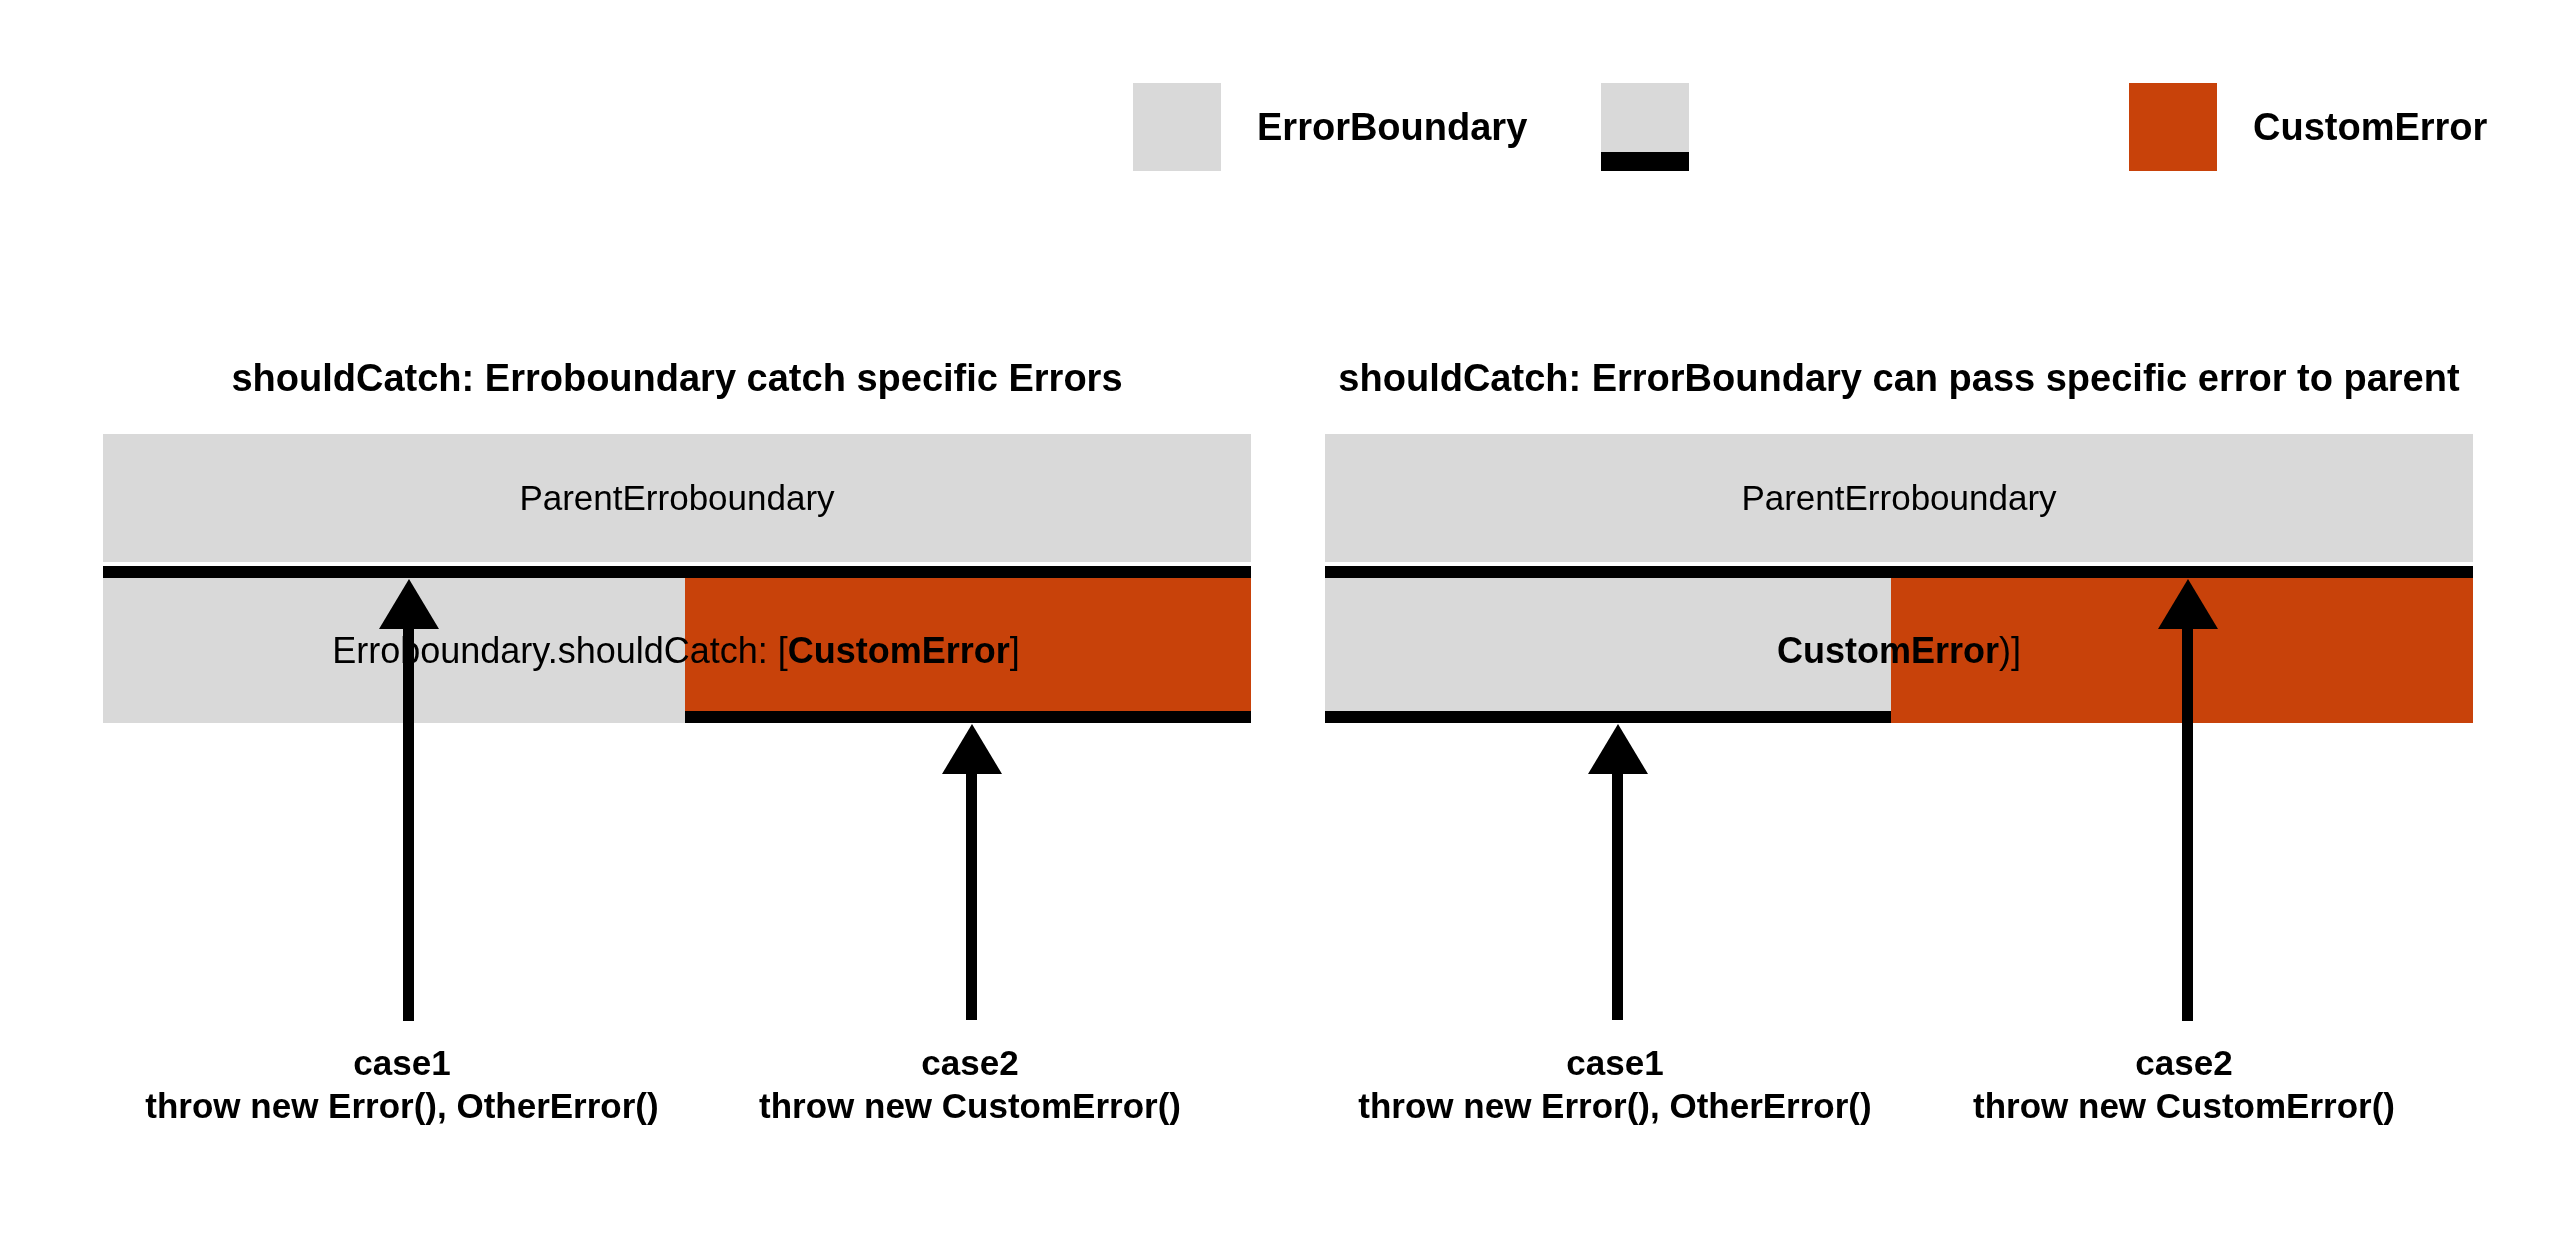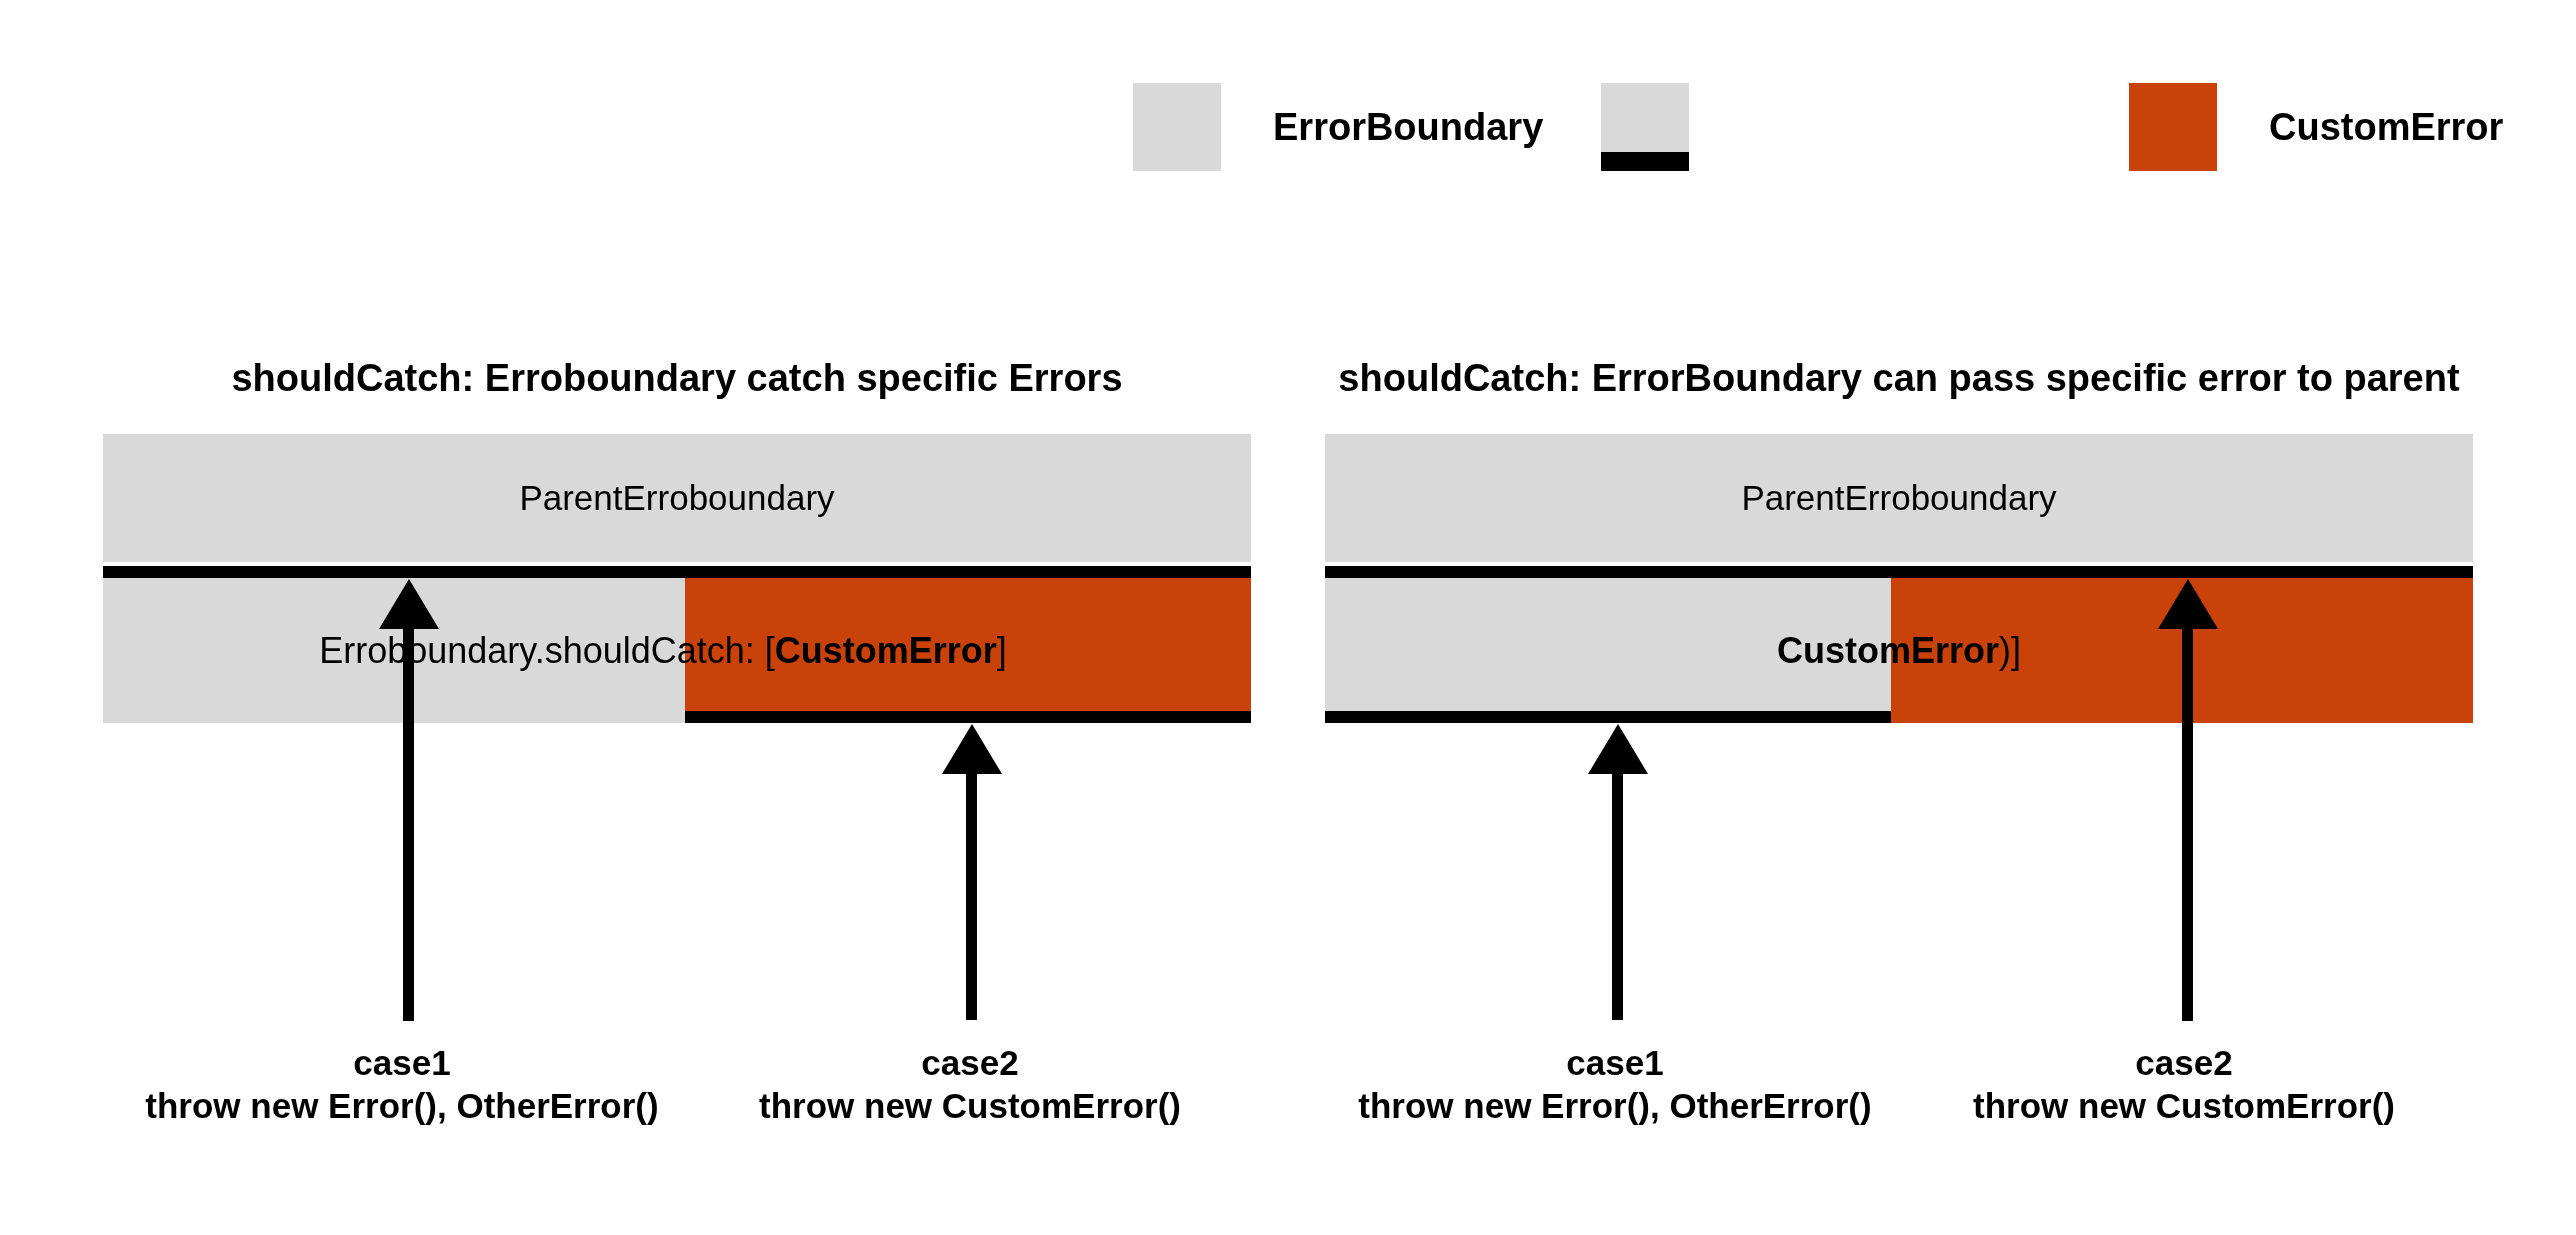--- a/index.html
+++ b/index.html
@@ -16,21 +16,21 @@
     color: #000;
   }
 
   
   .legend-item {
     position: absolute;
     top: 83px;
     height: 88px;
     display: flex;
     align-items: center;
-    gap: 52px;
+    gap: 36px;
   }
   #legend-item-errorboundary { left: 1133px; }
   #legend-item-catch-fallback { left: 1601px; }
   #legend-item-customerror { left: 2129px; }
   .swatch {
     position: relative;
     width: 88px;
     height: 88px;
     flex: 0 0 88px;
   }
@@ -110,21 +110,21 @@
     top: 578px;
     width: 1148px;
     height: 145px;
     display: flex;
     align-items: center;
     justify-content: center;
     font-size: 36px;
     white-space: nowrap;
     z-index: 4;
   }
-  #child-label-left { left: 89px; }
+  #child-label-left { left: 102px; }
   #child-label-right { left: 1325px; }
   .child-label b { font-weight: 700; }
 
   
   .arrow {
     position: absolute;
     width: 60px;
     z-index: 3;
   }
   .arrow-head {

